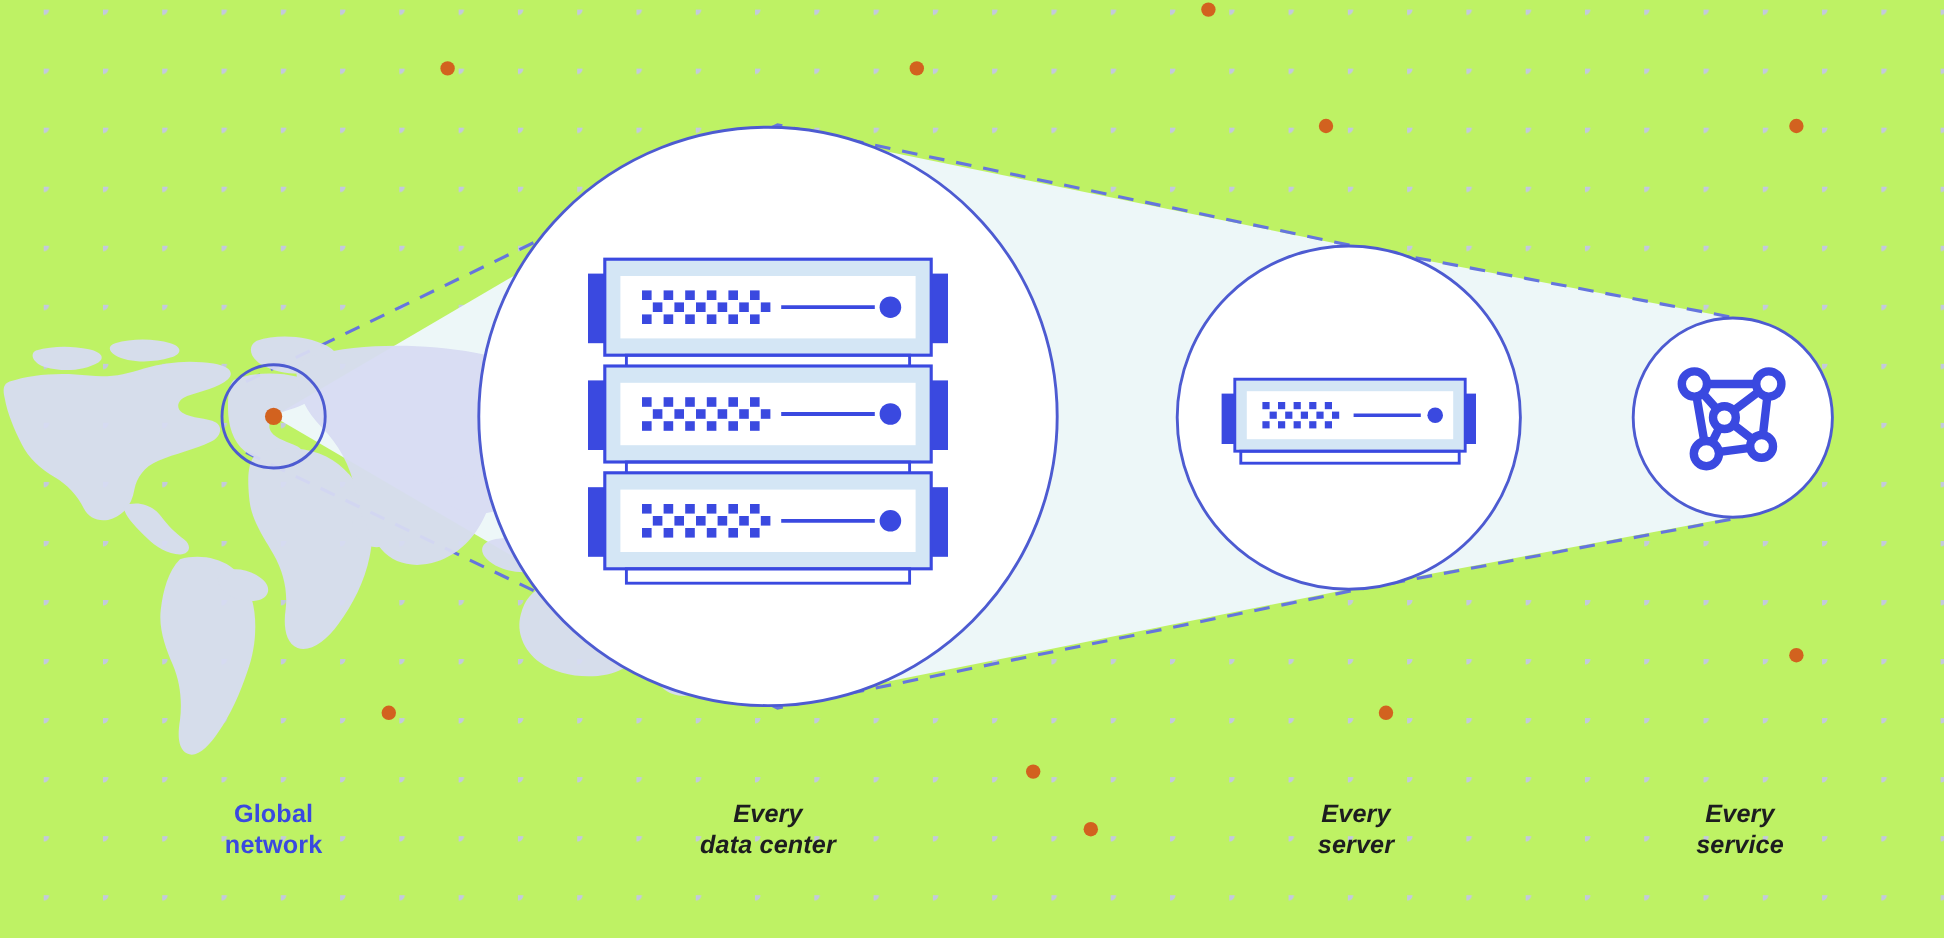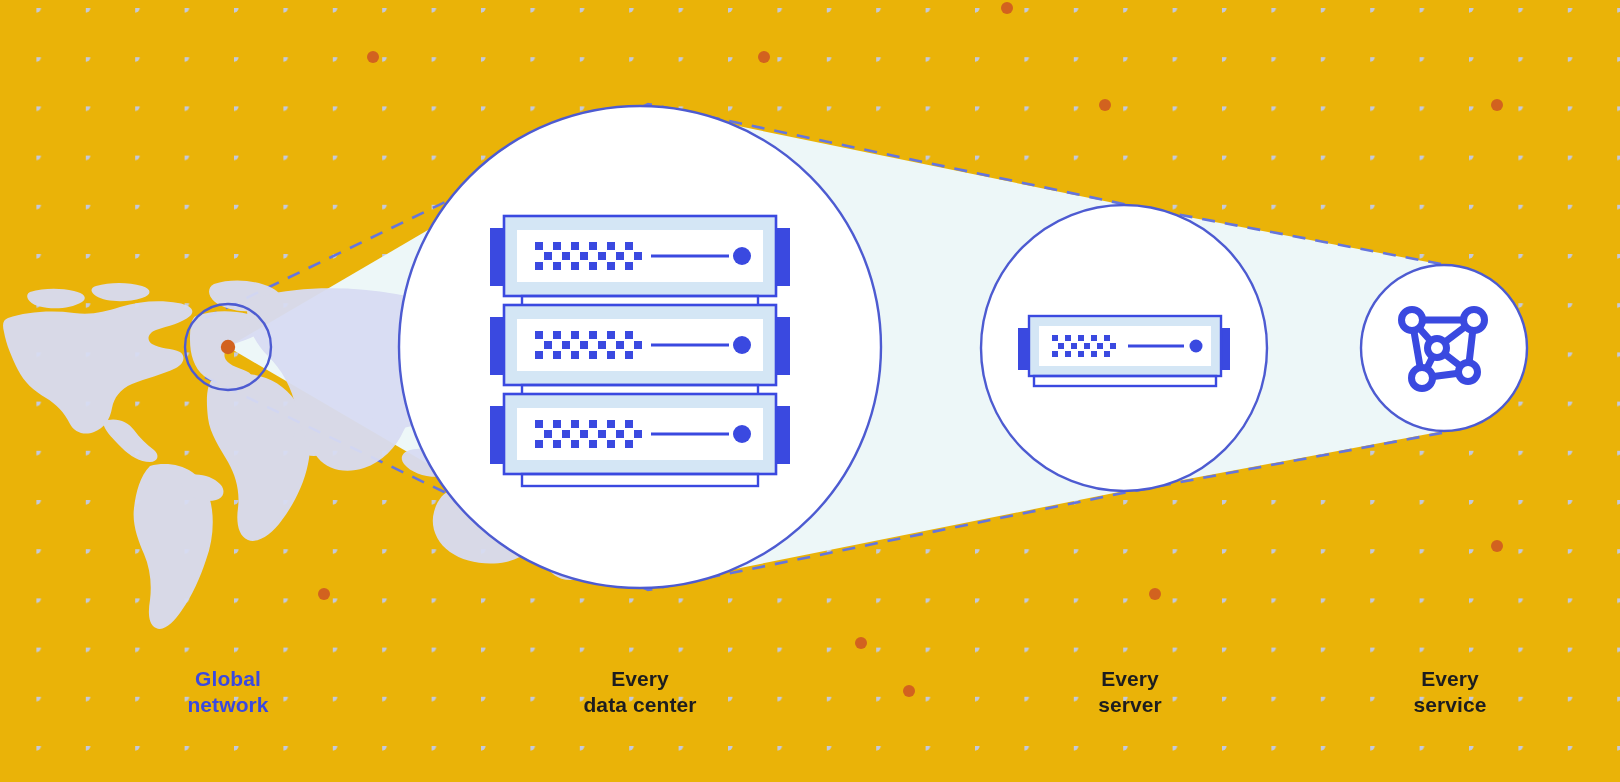--- a/index.html
+++ b/index.html
@@ -1,28 +1,28 @@
 <!DOCTYPE html>
 <html><head>
 <meta charset="utf-8">
 <title>Network Scale Diagram</title>
 <style>
   html,body{margin:0;padding:0;background:#ffffff;}
   body{
     font-family:"Liberation Sans","DejaVu Sans",sans-serif;
     width:1620px;height:782px;overflow:hidden;position:relative;
   }
-  #stage{position:relative;width:1620px;height:782px;background:#eab308;overflow:hidden;}
+  #stage{position:relative;width:1620px;height:782px;background:#bef264;overflow:hidden;}
   #artboard{position:absolute;left:0;top:0;width:1620px;height:782px;}
   .label{
     position:absolute;text-align:center;line-height:1.22;
     font-size:21px;font-weight:700;letter-spacing:0.1px;
     white-space:pre-line;
   }
-  .label.dark{color:#1d1d1f;}
+  .label.dark{color:#1d1d1f;font-style:italic;}
   .label.blue{color:#3a49e0;}
   .lbl-global  {left:128px;  top:666px; width:200px;}
   .lbl-dc      {left:540px;  top:666px; width:200px;}
   .lbl-server  {left:1030px; top:666px; width:200px;}
   .lbl-service {left:1350px; top:666px; width:200px;}
 </style>
 </head>
 <body>
 
 <div id="stage">

